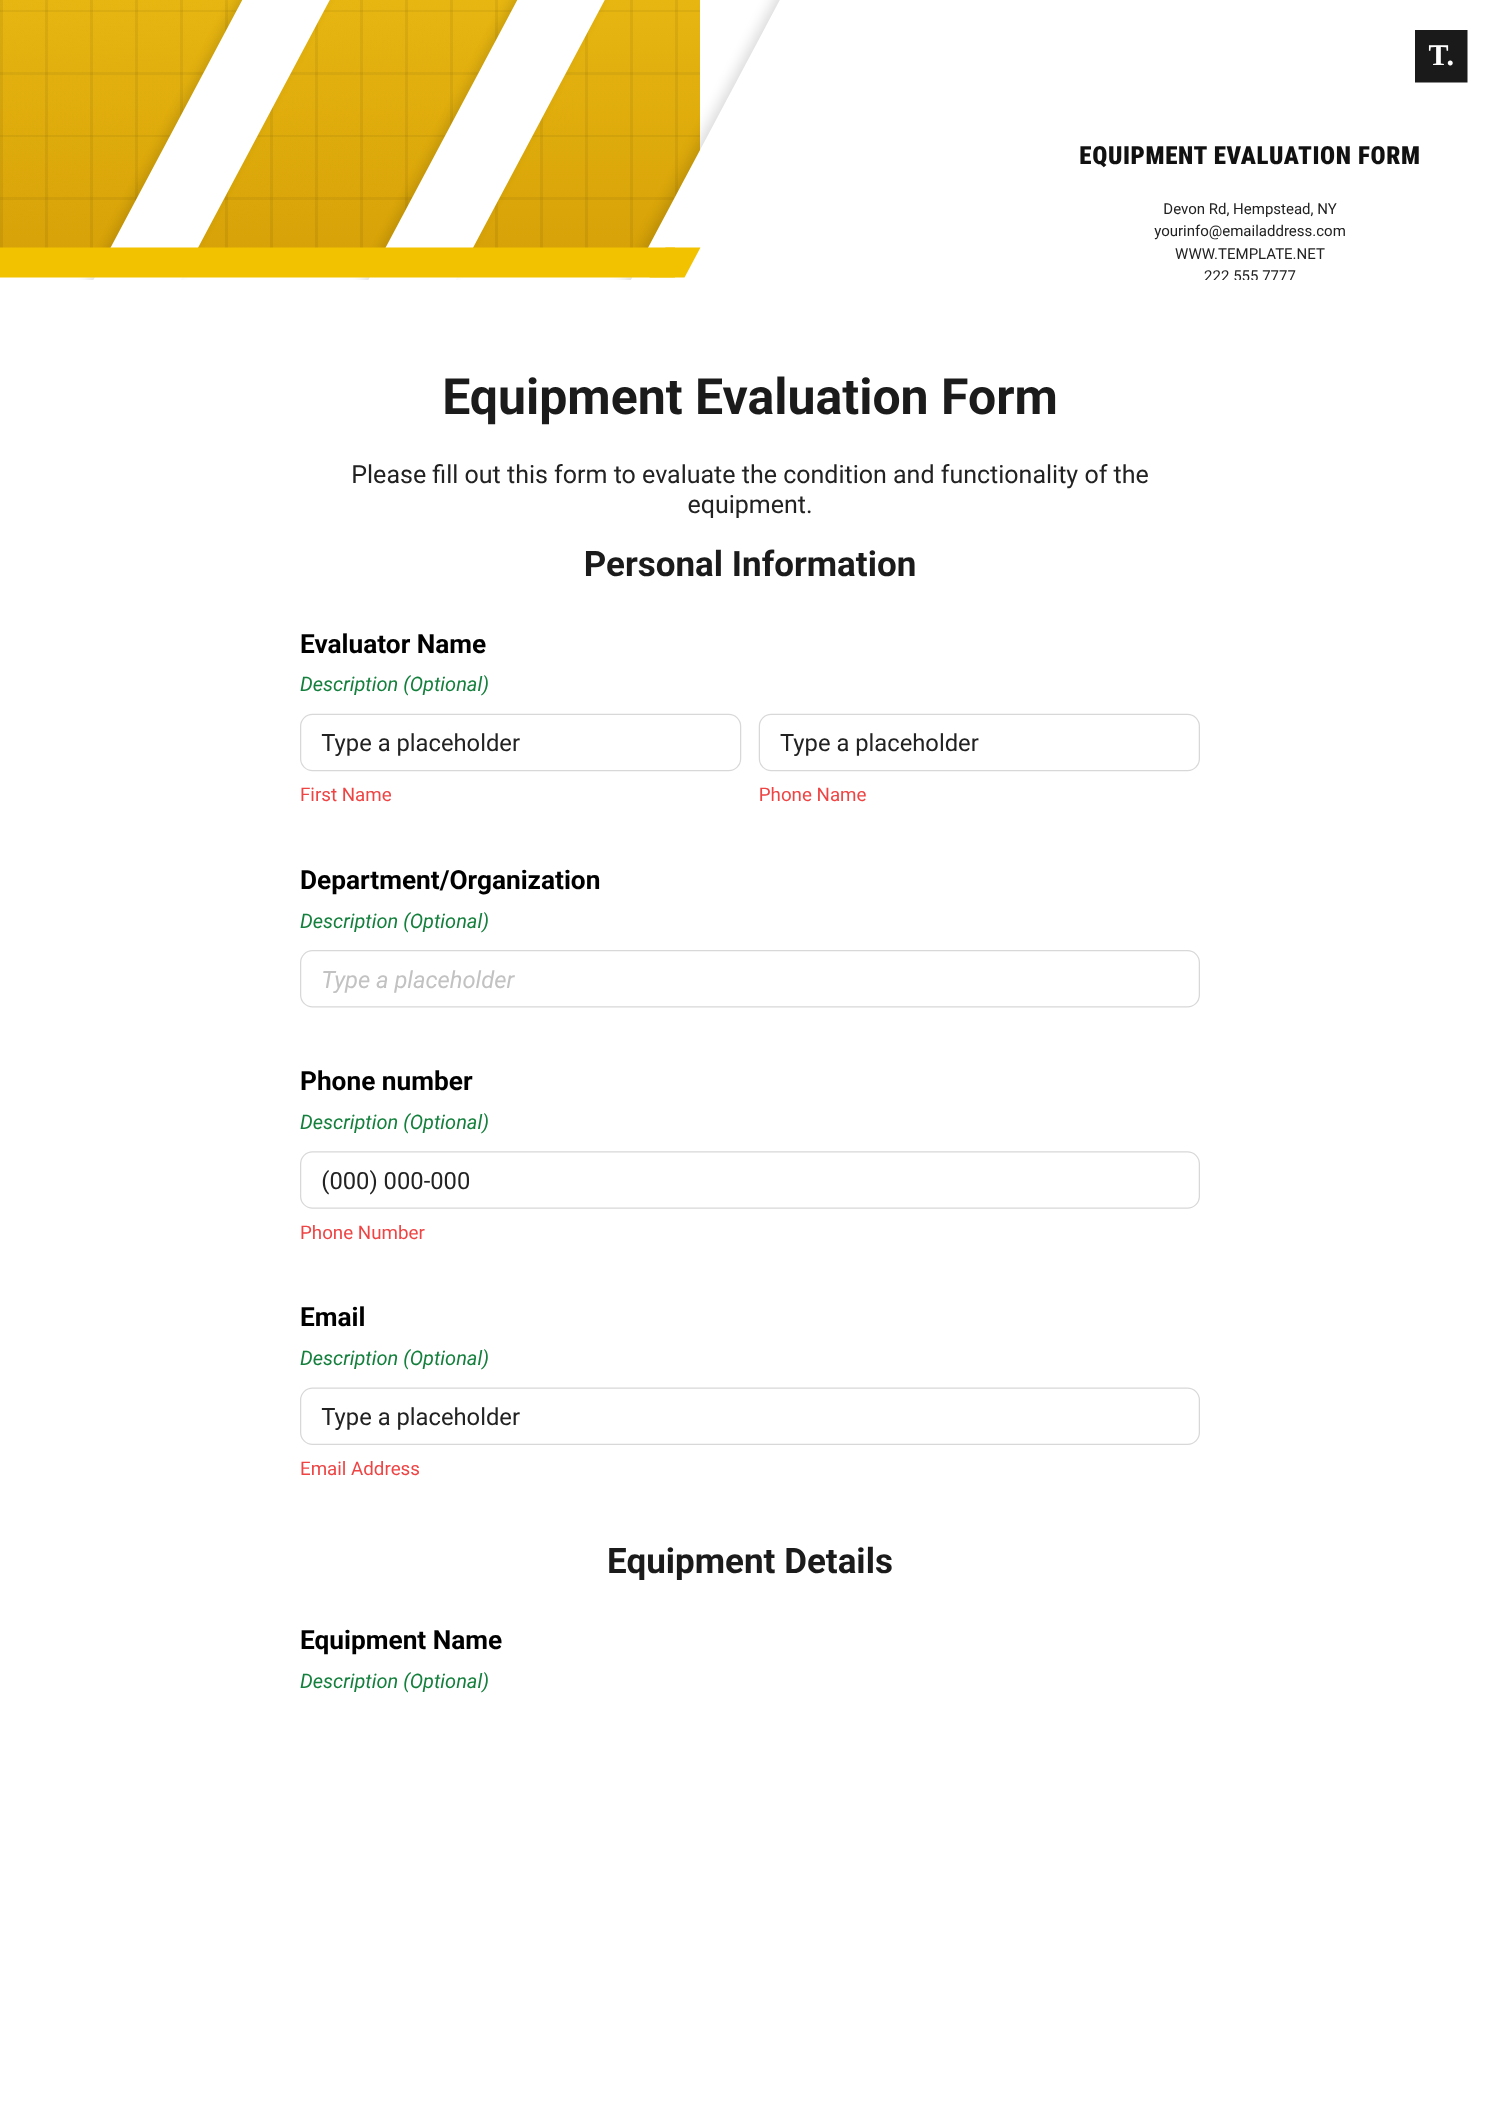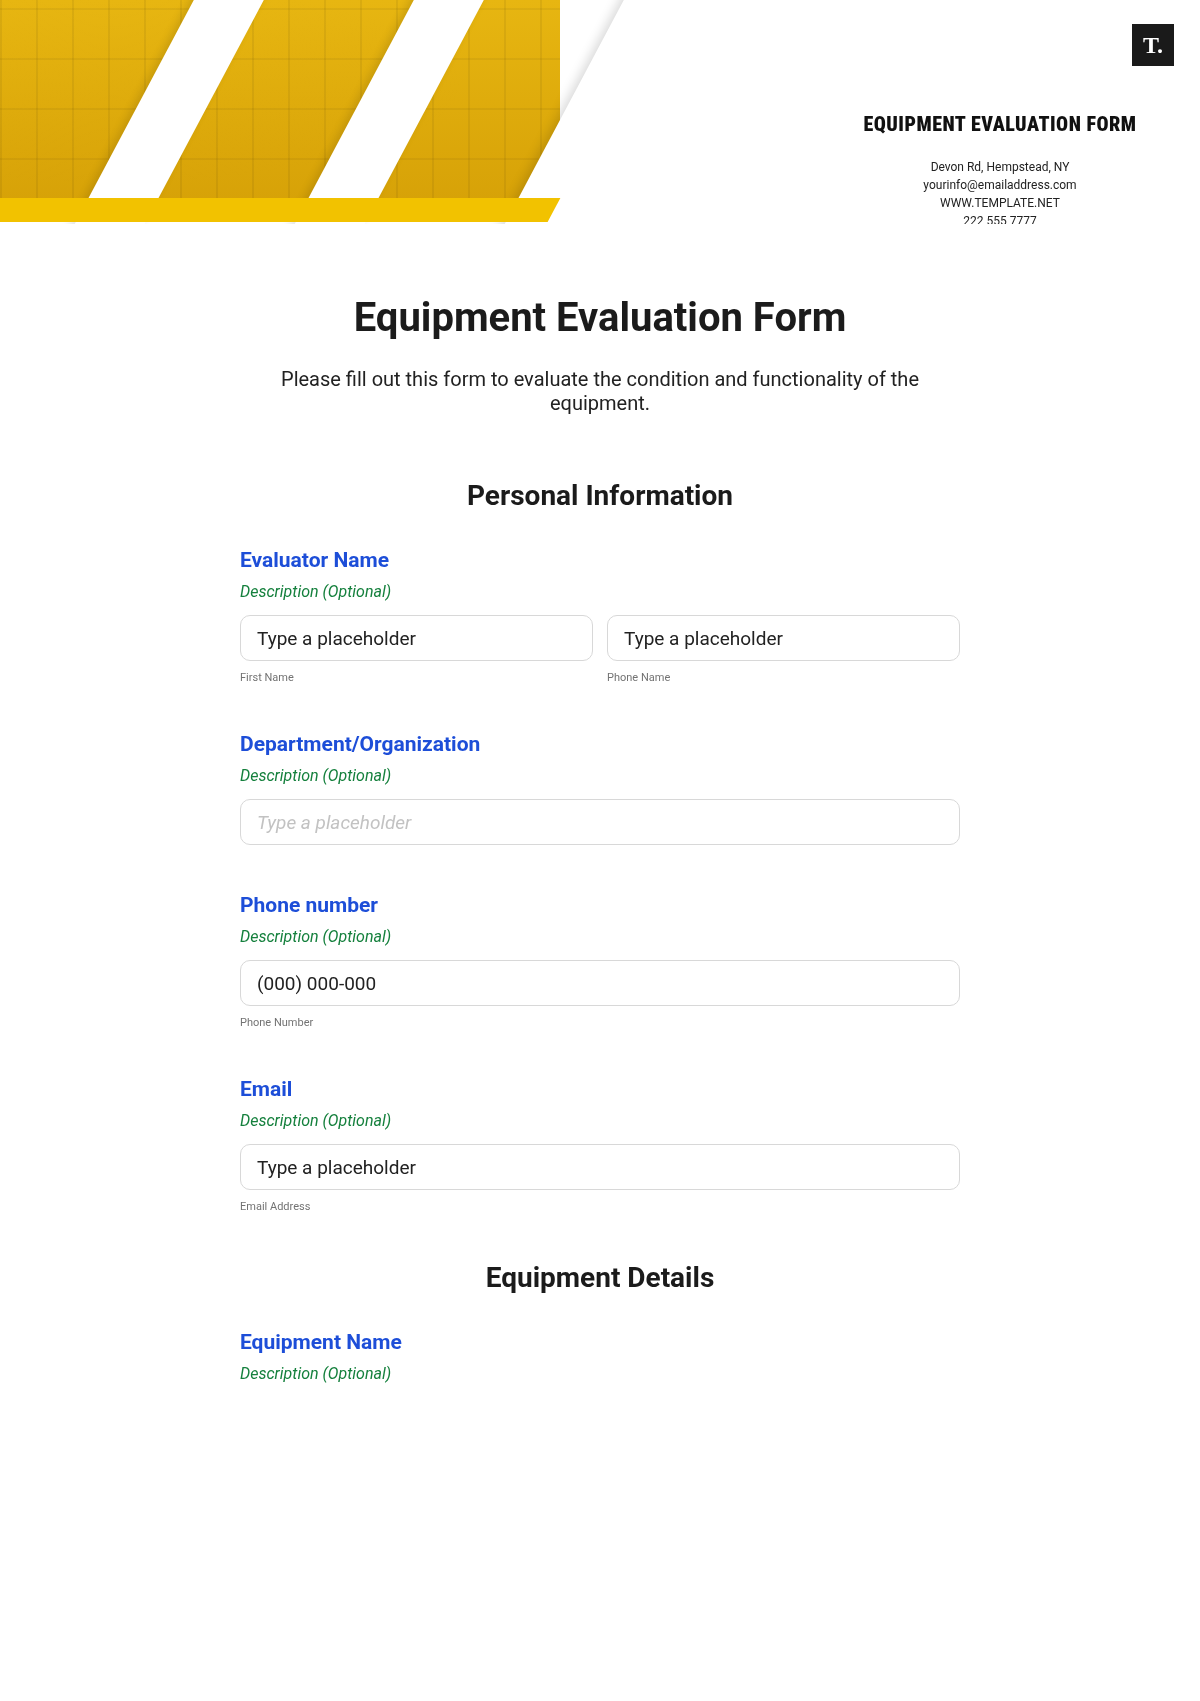--- a/index.html
+++ b/index.html
@@ -102,34 +102,34 @@
     text-align: center;
     font-size: 40px;
     font-weight: 700;
     color: #1b1b1b;
     margin-bottom: 26px;
   }
   .page-intro {
     text-align: center;
     font-size: 20px;
     color: #222;
-    margin-bottom: 64px;
+    margin-bottom: 20px;
   }
   .section-title {
     font-size: 28px;
     font-weight: 700;
     color: #1b1b1b;
     margin: 12px 0 36px;
     text-align: center;
   }
   .field-block { margin-bottom: 48px; }
   .field-label {
     font-size: 21px;
     font-weight: 700;
-    color: #1d4ed8;
+    color: #000000;
     margin-bottom: 10px;
   }
   .field-desc {
     font-size: 16px;
     font-style: italic;
     color: #15803d;
     margin-bottom: 14px;
   }
   .row {
     display: flex;
@@ -146,22 +146,22 @@
     border-radius: 10px;
     background: #fff;
     outline: none;
     font-family: inherit;
   }
   input.text-input::placeholder {
     color: #c2c2c2;
     font-style: italic;
   }
   .sublabel {
-    font-size: 11px;
-    color: #737373;
+    font-size: 15px;
+    color: #ef4444;
     margin-top: 10px;
   }
 </style>
 </head>
 <body>
 
 <div class="header-banner">
   <div class="banner-bg"></div>
   <div class="diag d1"></div>
   <div class="diag d2"></div>

